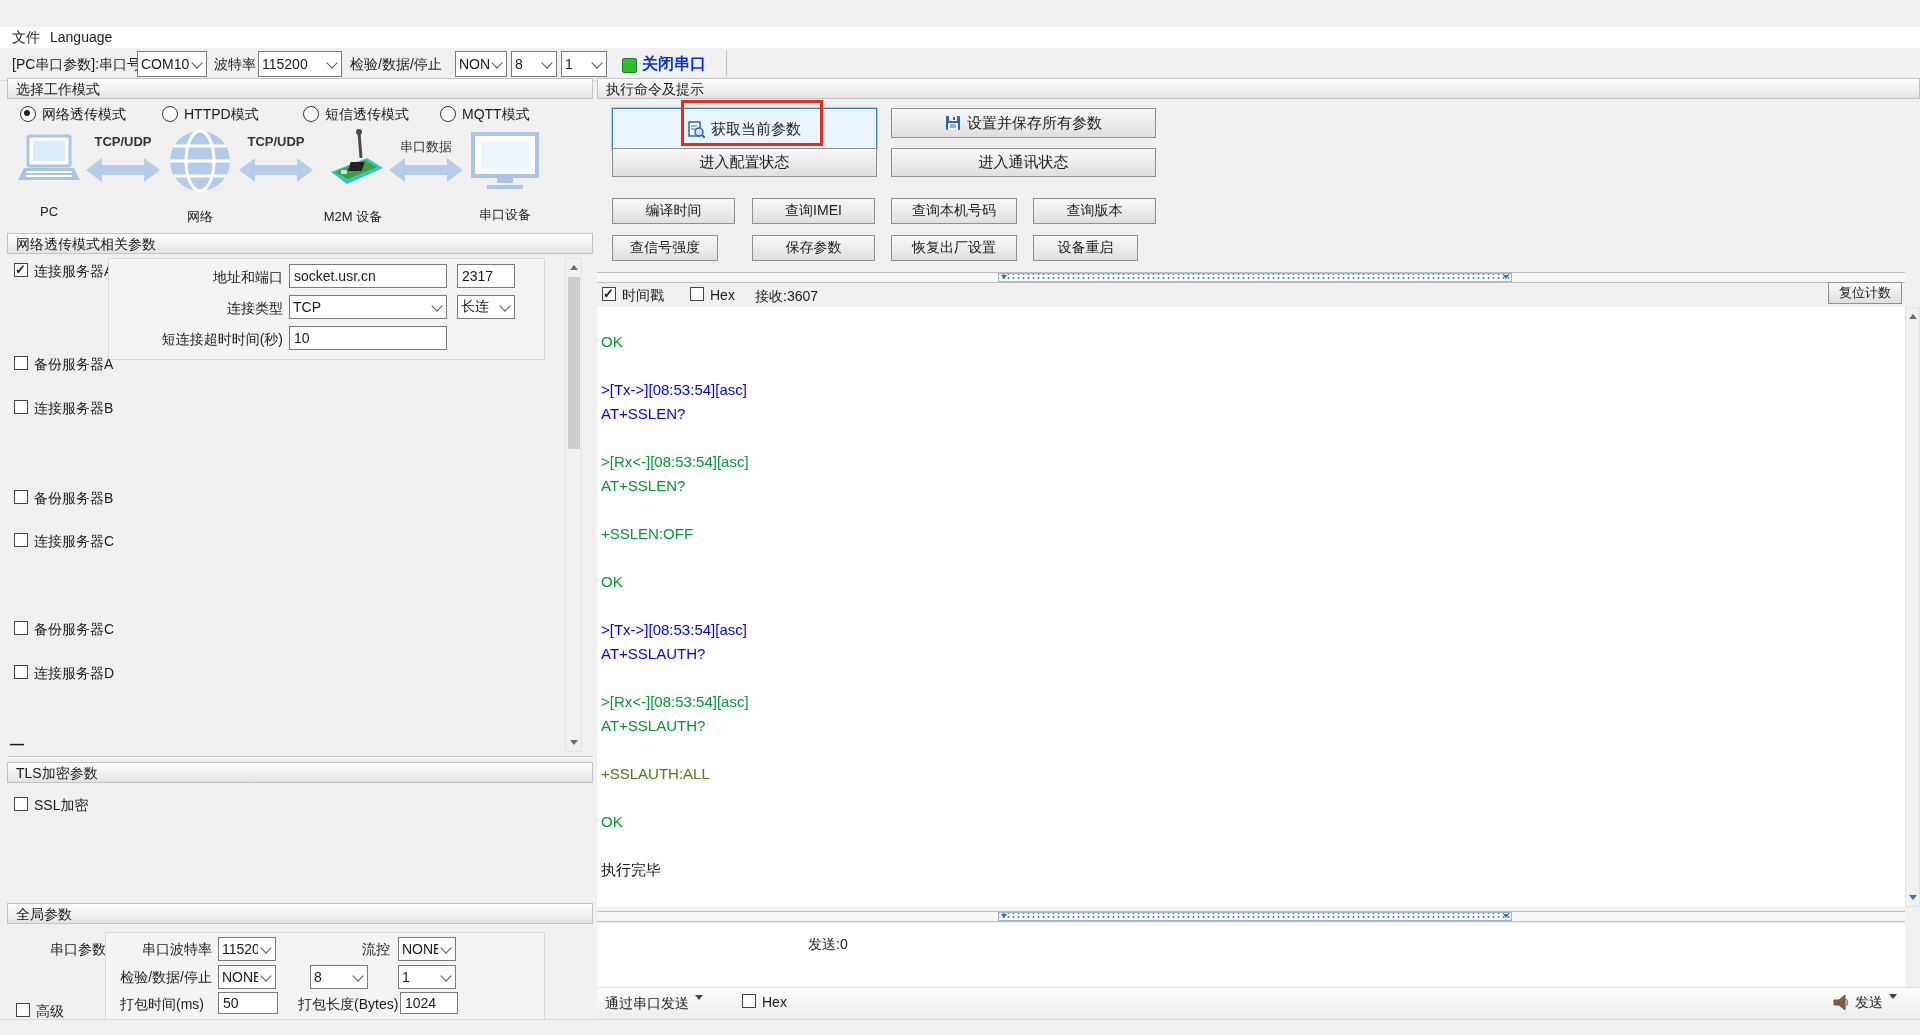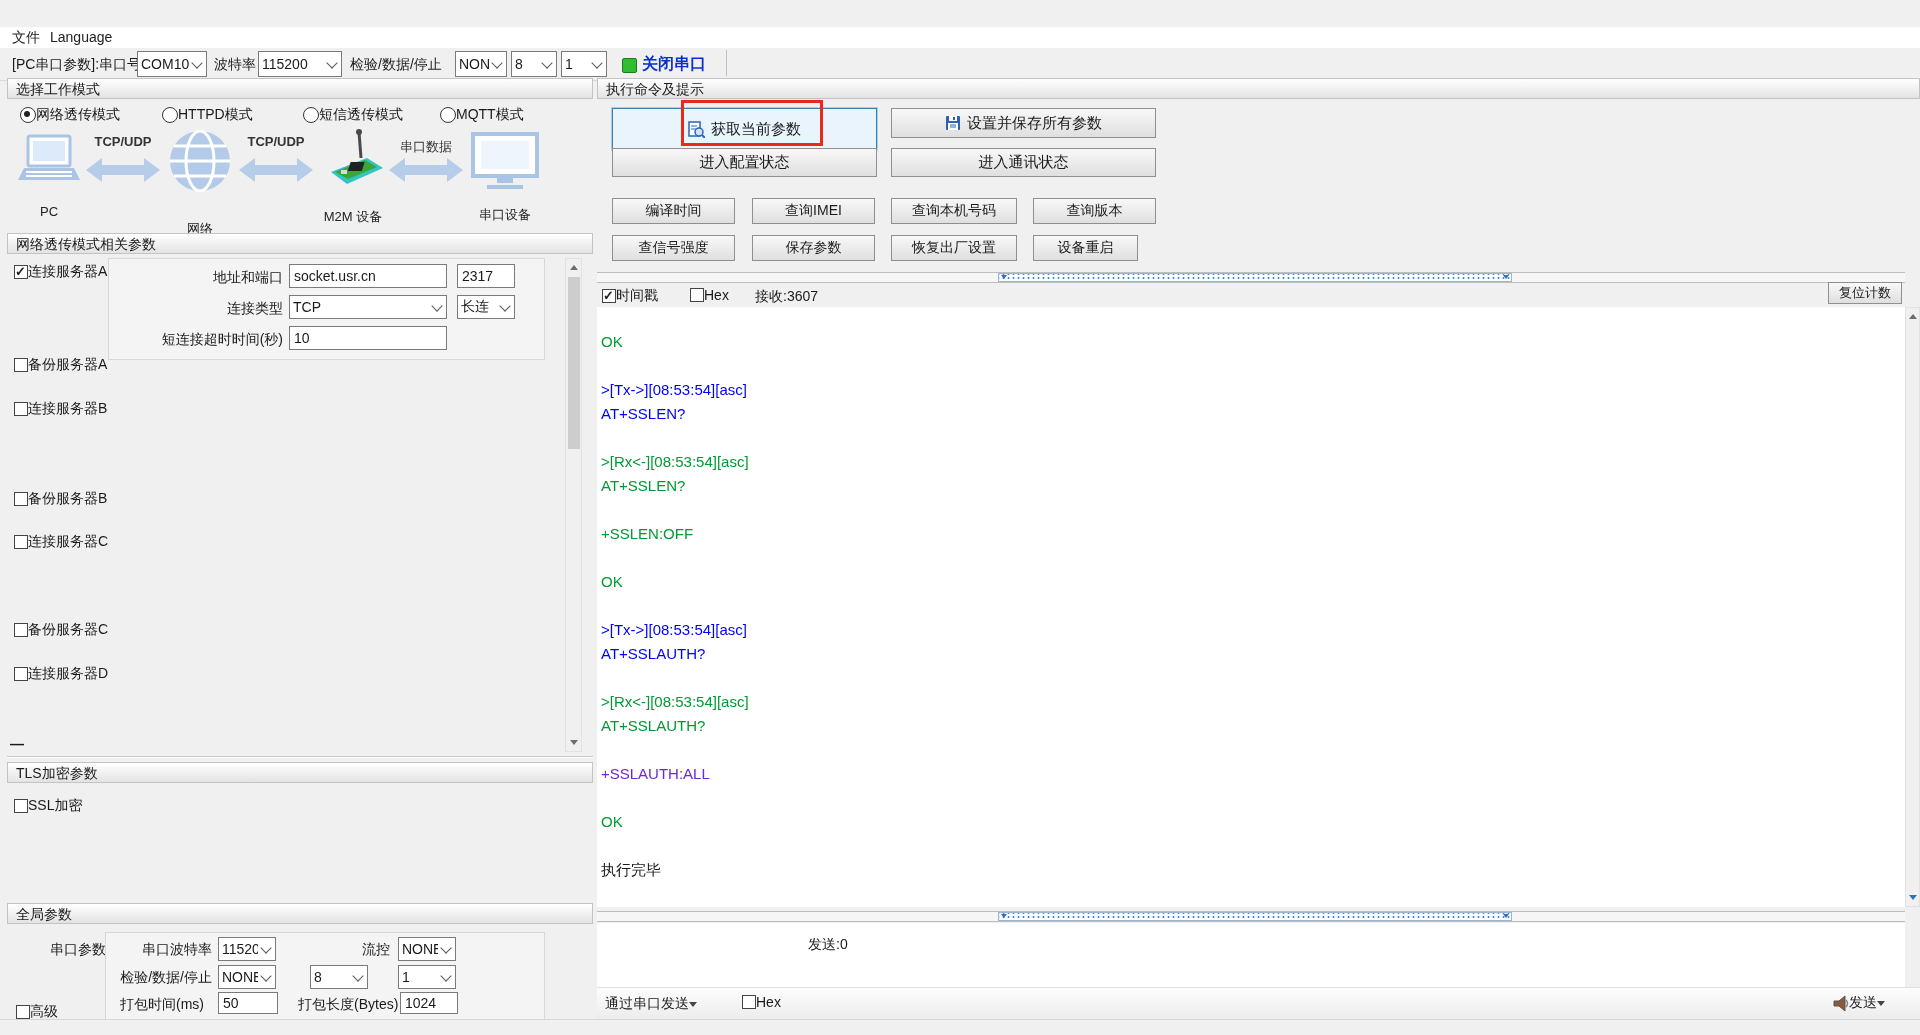--- a/index.html
+++ b/index.html
@@ -29,21 +29,21 @@
           border:1px solid #c3c3c3;box-sizing:border-box;padding-left:8px;font-size:14px;}
   
   .radio{width:14px;height:14px;border:1px solid #333;border-radius:50%;background:#fff;
          display:inline-block;position:relative;flex:none;}
   .radio[data-checked="true"]::after{content:"";position:absolute;left:3px;top:3px;width:6px;height:6px;
          border-radius:50%;background:#222;}
   .cb{width:14px;height:14px;border:1px solid #444;background:#fff;display:inline-block;
       position:relative;flex:none;box-sizing:border-box;}
   .cb[data-checked="true"]::after{content:"✓";position:absolute;left:0px;top:-2px;font-size:13px;
       font-weight:bold;color:#222;}
-  .cbrow{display:flex;align-items:center;gap:0;white-space:nowrap;}
+  .cbrow{display:flex;gap:6px;white-space:nowrap;}
   
   .nodelabel{font-size:13px;color:#222;text-align:center;}
   .linklabel{font-size:13px;font-weight:bold;color:#333;text-align:center;}
   
   .groupbox{border:1px solid #d8d8d8;background:#f4f4f4;box-sizing:border-box;}
   .rlabel{text-align:right;font-size:14px;white-space:nowrap;}
   
   .bigbtn,.smallbtn{background:linear-gradient(#f8f8f8,#dfdfdf);border:1px solid #8f8f8f;
         display:flex;align-items:center;justify-content:center;font-size:15px;gap:6px;
         box-sizing:border-box;cursor:default;}
@@ -164,21 +164,21 @@
   <svg class="abs" style="left:389px;top:156px" width="74" height="28">
     <polygon points="0,14 16,2 16,9 58,9 58,2 74,14 58,26 58,19 16,19 16,26" fill="#b5cde9"></polygon>
   </svg>
   <svg class="abs" style="left:471px;top:132px" width="68" height="58">
     <rect x="2" y="2" width="64" height="42" fill="#ffffff" stroke="#a9c4e4" stroke-width="4"></rect>
     <rect x="10" y="9" width="48" height="28" fill="#eef5fc"></rect>
     <rect x="26" y="46" width="16" height="5" fill="#a9c4e4"></rect>
     <rect x="16" y="53" width="36" height="4" fill="#a9c4e4"></rect>
   </svg>
   <div class="abs nodelabel" style="left:18px;top:204px;width:62px">PC</div>
-  <div class="abs nodelabel" style="left:168px;top:220px;width:64px">网络</div>
+  <div class="abs nodelabel" style="left:168px;top:208px;width:64px">网络</div>
   <div class="abs nodelabel" style="left:310px;top:208px;width:86px">M2M 设备</div>
   <div class="abs nodelabel" style="left:471px;top:206px;width:68px">串口设备</div>
 
   <div class="abs secbar" style="left:7px;top:233px;width:586px">网络透传模式相关参数</div>
 
   <div class="abs cbrow" style="left:14px;top:263px">
     <span class="cb" data-checked="true"></span>
     <span>连接服务器A</span>
   </div>
 
@@ -305,21 +305,21 @@
   </div>
   <div class="abs redbox" style="left:681px;top:100px;width:136px;height:40px"></div>
 
   <div class="abs bigbtn" style="left:612px;top:148px;width:265px;height:29px">进入配置状态</div>
   <div class="abs bigbtn" style="left:891px;top:148px;width:265px;height:29px">进入通讯状态</div>
 
   <div class="abs smallbtn" style="left:612px;top:198px;width:123px;height:26px">编译时间</div>
   <div class="abs smallbtn" style="left:752px;top:198px;width:123px;height:26px">查询IMEI</div>
   <div class="abs smallbtn" style="left:891px;top:198px;width:126px;height:26px">查询本机号码</div>
   <div class="abs smallbtn" style="left:1033px;top:198px;width:123px;height:26px">查询版本</div>
-  <div class="abs smallbtn" style="left:612px;top:235px;width:123px;height:26px">查信号强度</div>
+  <div class="abs smallbtn" style="left:612px;top:235px;width:106px;height:26px">查信号强度</div>
   <div class="abs smallbtn" style="left:752px;top:235px;width:123px;height:26px">保存参数</div>
   <div class="abs smallbtn" style="left:891px;top:235px;width:126px;height:26px">恢复出厂设置</div>
   <div class="abs smallbtn" style="left:1033px;top:235px;width:105px;height:26px">设备重启</div>
 
   <div class="abs hscroll" style="left:597px;top:272px;width:1308px;height:11px">
     <div class="hthumb" style="left:401px;width:514px"></div>
   </div>
 
   <div class="abs cbrow" style="left:602px;top:287px">
     <span class="cb" data-checked="true"></span>
@@ -345,21 +345,21 @@
     <div class="log-line" style="color: rgb(0, 153, 51);">+SSLEN:OFF</div>
     <div class="log-line"></div>
     <div class="log-line" style="color: rgb(0, 153, 51);">OK</div>
     <div class="log-line"></div>
     <div class="log-line" style="color: rgb(0, 0, 255);">&gt;[Tx-&gt;][08:53:54][asc]</div>
     <div class="log-line" style="color: rgb(0, 0, 255);">AT+SSLAUTH?</div>
     <div class="log-line"></div>
     <div class="log-line" style="color: rgb(0, 153, 51);">&gt;[Rx&lt;-][08:53:54][asc]</div>
     <div class="log-line" style="color: rgb(0, 153, 51);">AT+SSLAUTH?</div>
     <div class="log-line"></div>
-    <div class="log-line" style="color: #6d28d9;">+SSLAUTH:ALL</div>
+    <div class="log-line" style="color: #4d7c0f;">+SSLAUTH:ALL</div>
     <div class="log-line"></div>
     <div class="log-line" style="color: rgb(0, 153, 51);">OK</div>
     <div class="log-line"></div>
     <div class="log-line" style="color: rgb(26, 26, 26);">执行完毕</div>
   </div>
 
   <div class="abs sb-track-v" style="left:1905px;top:307px;width:15px;height:600px">
     <div class="sb-arrow" style="top:0">
         <span class="tri-up"></span>
       </div>

